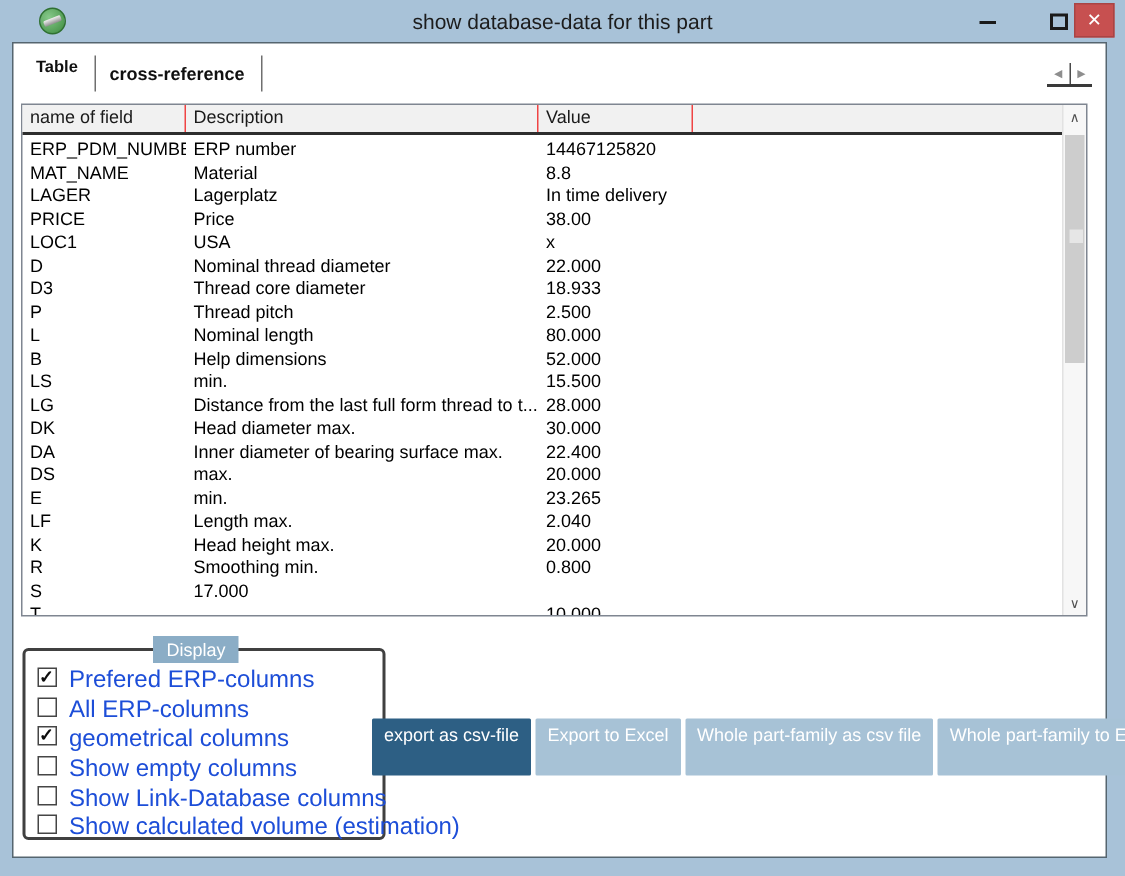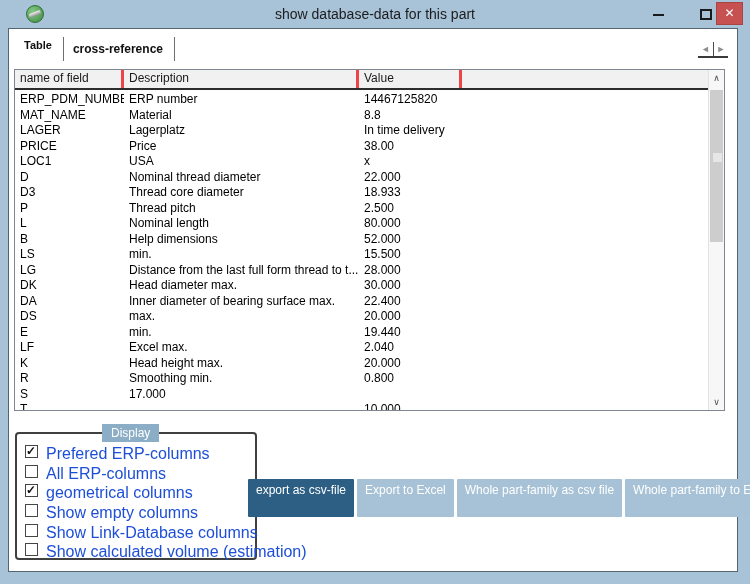--- a/index.html
+++ b/index.html
@@ -33,21 +33,21 @@
   .tabnav { position:absolute; right:9px; top:13px; display:flex; border-bottom:2px solid #3a3a3a; }
   .tabnav .arrowbtn { width:15px; height:14px; font-size:9px; line-height:14px; text-align:center; color:#8e8e8e; }
   .tabnav .arrowbtn + .arrowbtn { border-left:1px solid #4a4a4a; }
 
   
   .tablebox { position:absolute; left:5px; top:40px; width:711px; height:342px;
               border:1px solid #7f8691; background:#fff; }
   .thead { position:absolute; left:0; top:0; right:16px; height:20px; display:flex;
            background:#f1f1f1; border-bottom:2px solid #2d2d2d; }
   .th { font-size:12px; color:#1a1a1a; line-height:17px; padding-left:5px;
-        border-right:3px solid #ef4444; overflow:hidden; white-space:nowrap; }
+        border-right:1px solid #ef4444; overflow:hidden; white-space:nowrap; }
   .c0 { width:109px; flex:0 0 109px; }
   .c1 { width:235px; flex:0 0 235px; }
   .c2 { width:103px; flex:0 0 103px; }
   .c3 { flex:1 1 auto; border-right:none; }
   .tbody { position:absolute; left:0; top:22px; right:16px; bottom:0; overflow:hidden; }
   .trow { display:flex; height:15.5px; line-height:15.5px; font-size:12px; color:#000; }
   .td { padding-left:5px; overflow:hidden; white-space:nowrap; }
 
   
   .scrollbar { position:absolute; top:0; right:0; bottom:0; width:16px; background:#f7f7f7; border-left:1px solid #e2e2e2; }
@@ -194,26 +194,26 @@
           </div>
           <div class="trow">
             <div class="td c0">DS</div>
             <div class="td c1">max.</div>
             <div class="td c2">20.000</div>
             <div class="td c3"></div>
           </div>
           <div class="trow">
             <div class="td c0">E</div>
             <div class="td c1">min.</div>
-            <div class="td c2">19.440</div>
+            <div class="td c2">23.265</div>
             <div class="td c3"></div>
           </div>
           <div class="trow">
             <div class="td c0">LF</div>
-            <div class="td c1">Excel max.</div>
+            <div class="td c1">Length max.</div>
             <div class="td c2">2.040</div>
             <div class="td c3"></div>
           </div>
           <div class="trow">
             <div class="td c0">K</div>
             <div class="td c1">Head height max.</div>
             <div class="td c2">20.000</div>
             <div class="td c3"></div>
           </div>
           <div class="trow">

